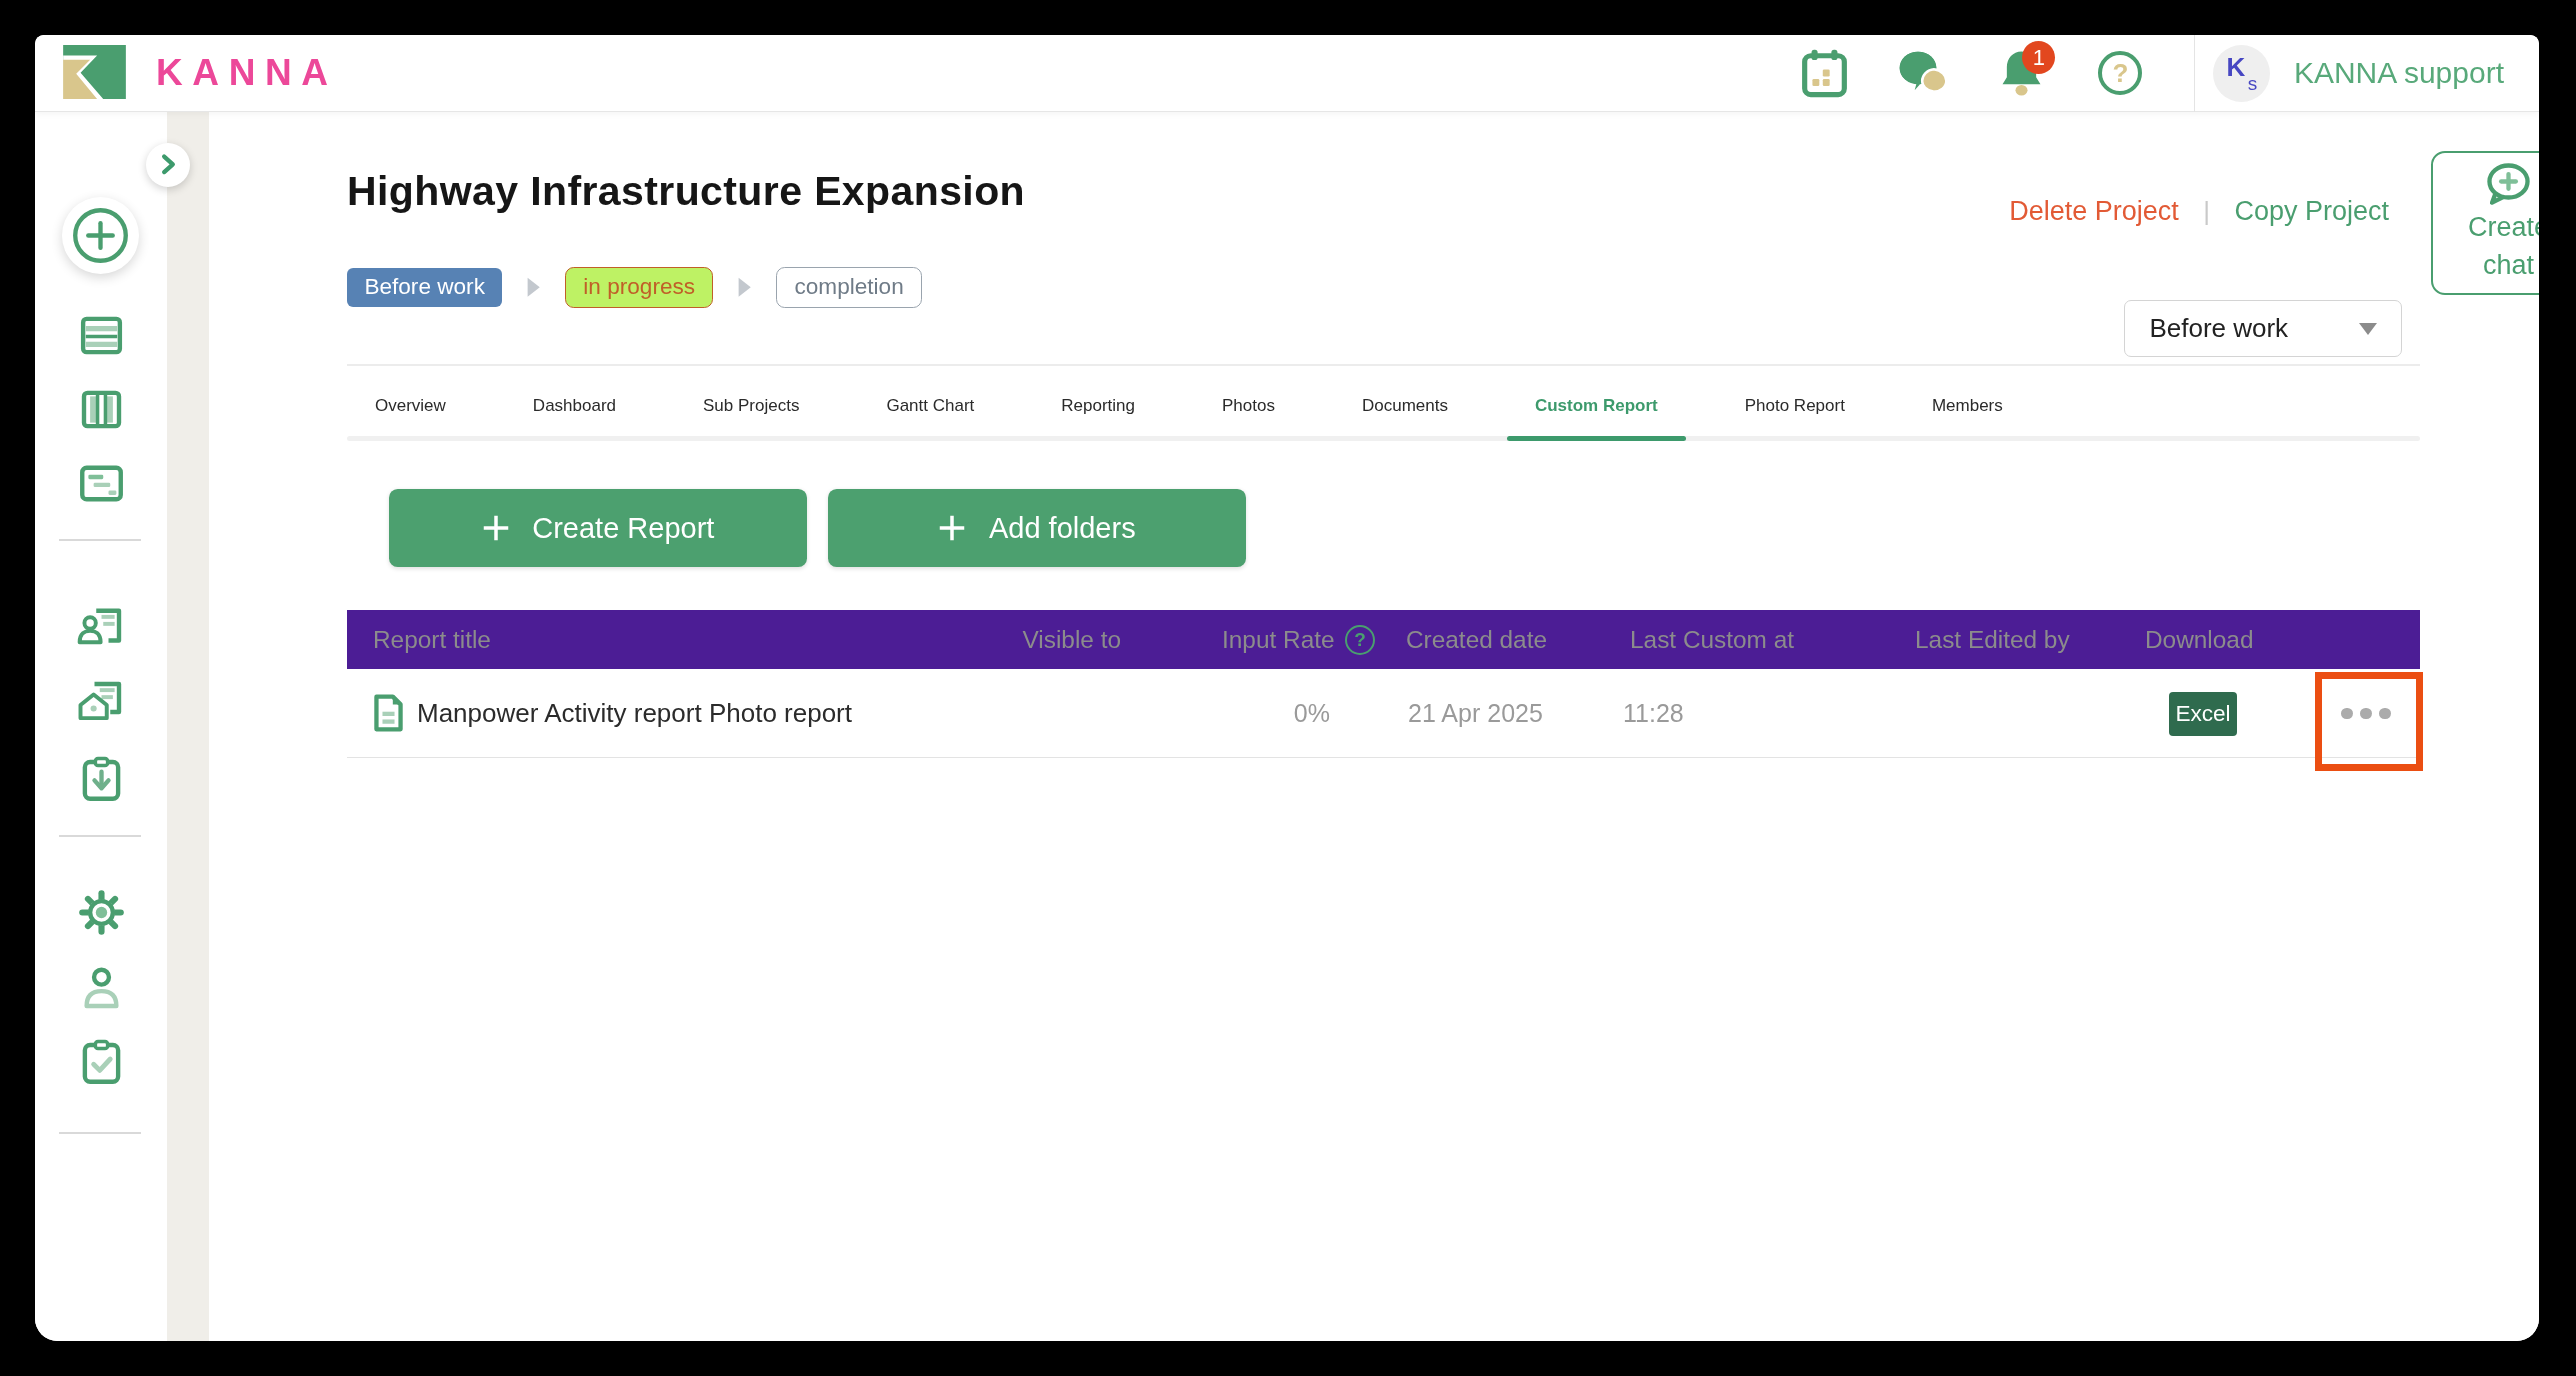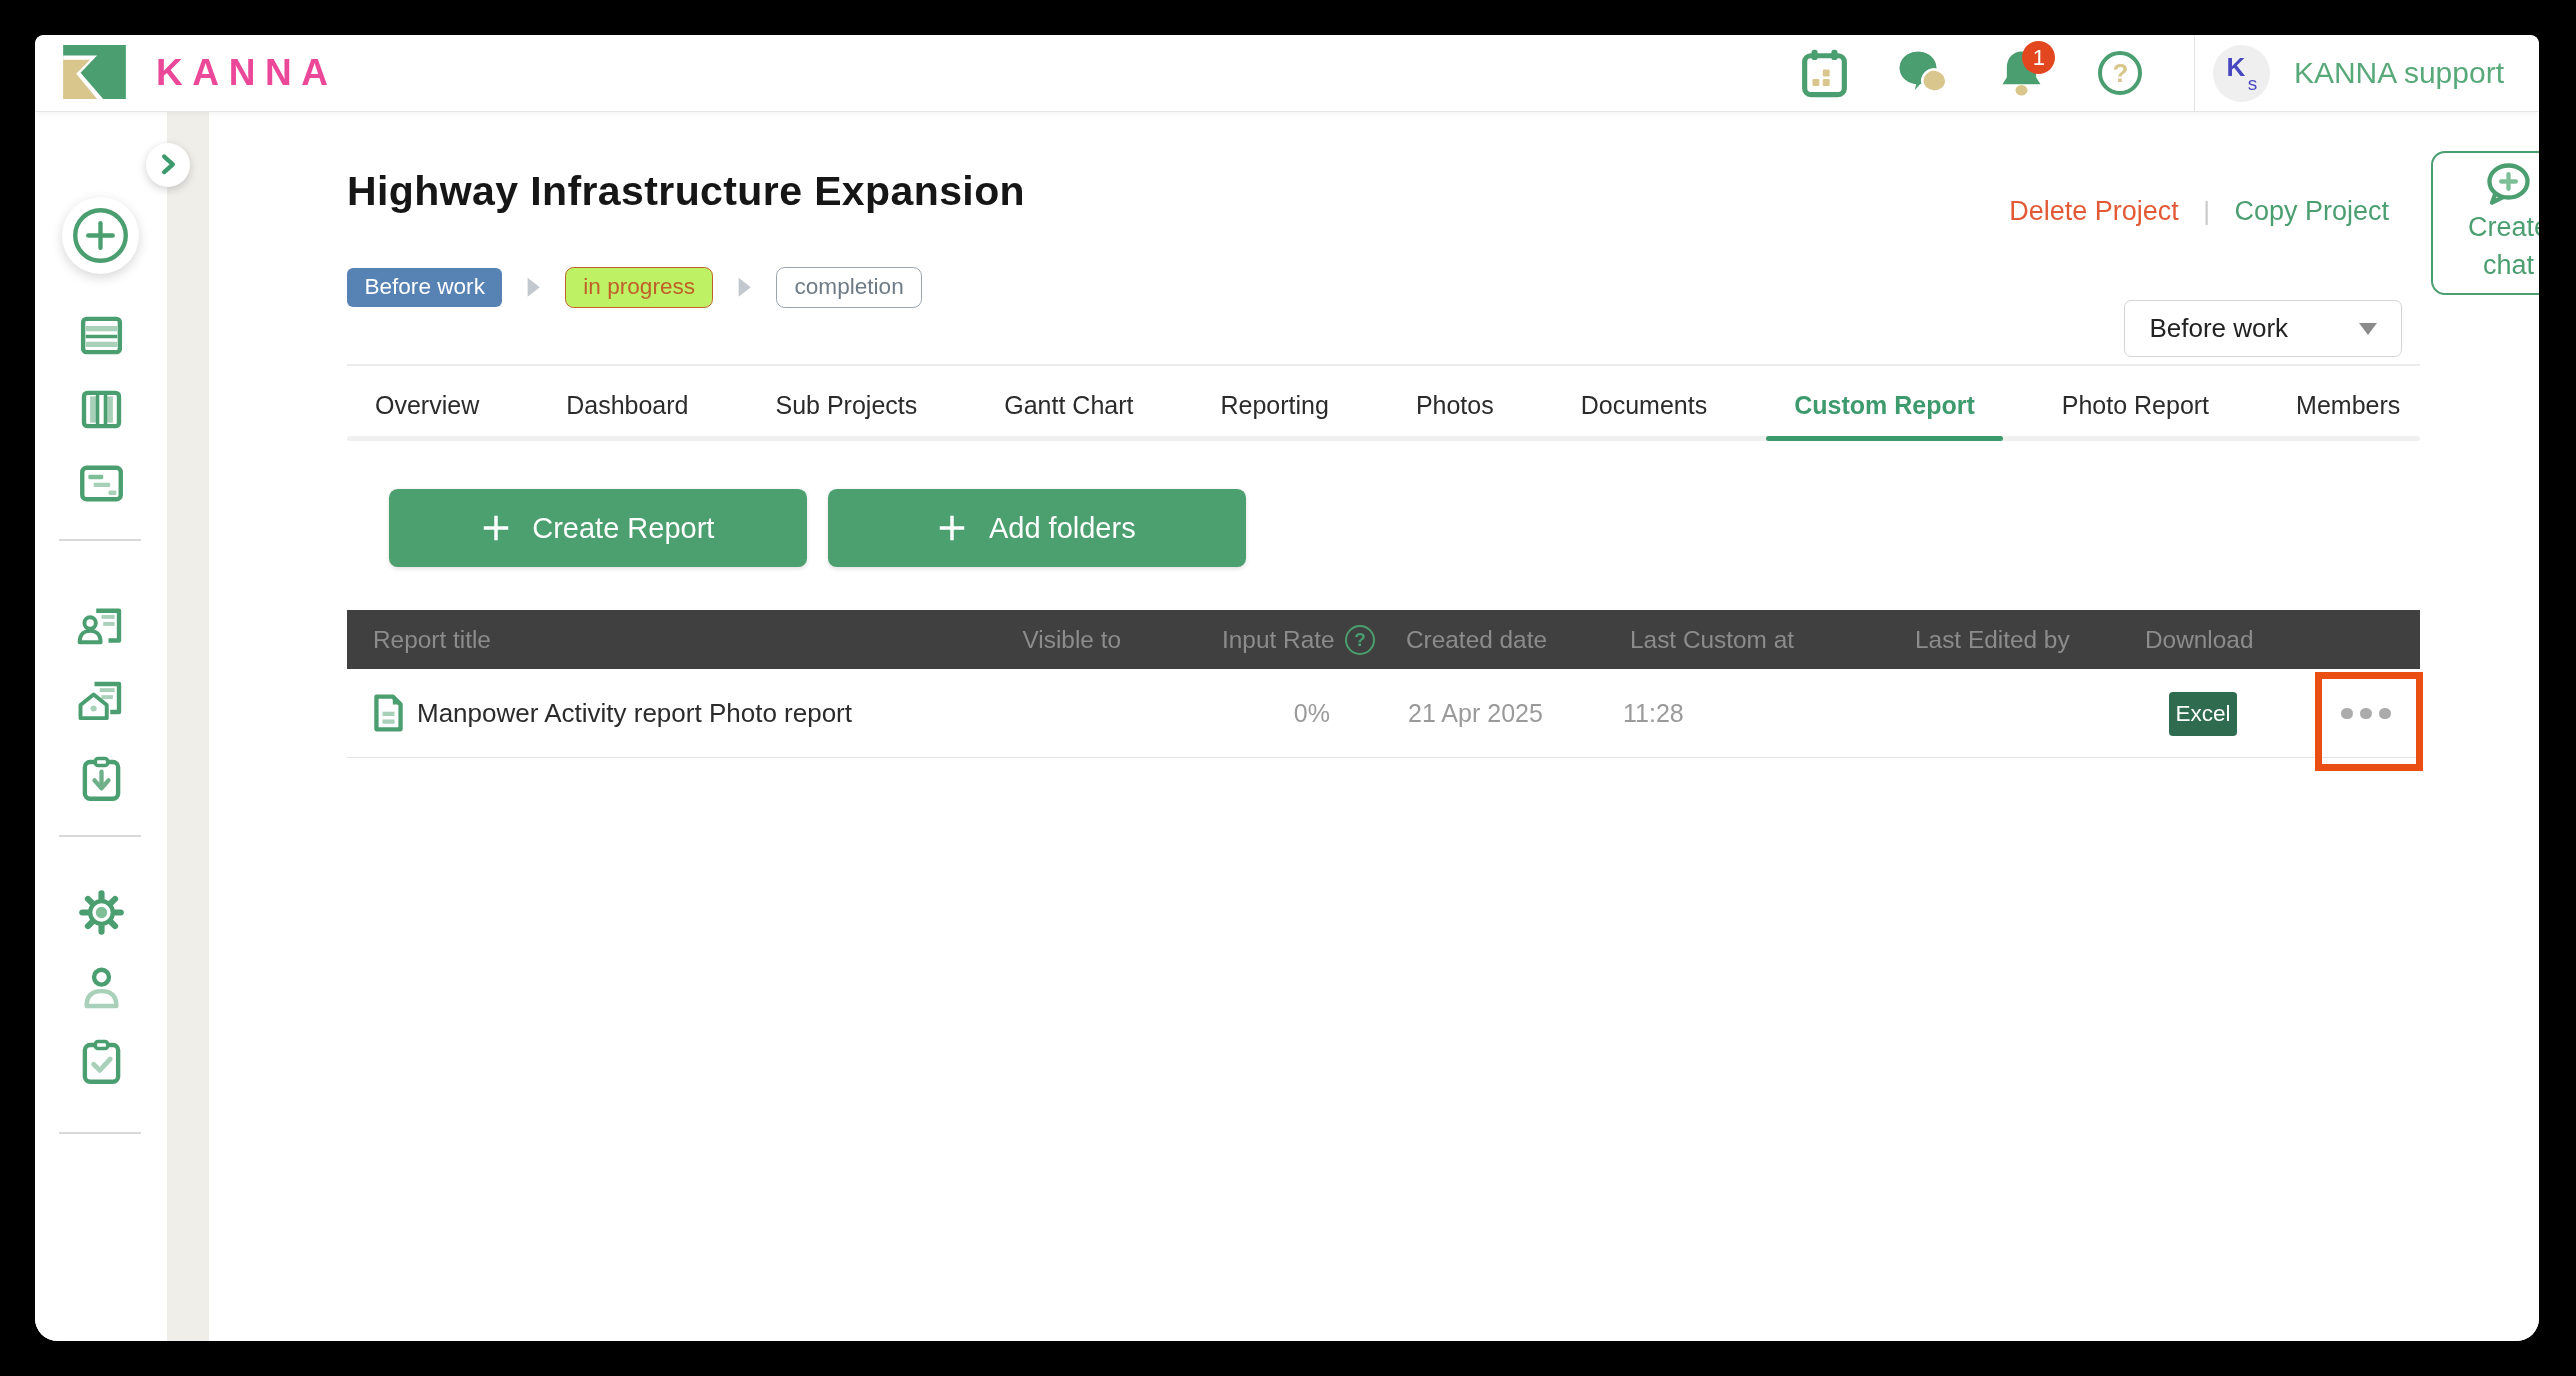--- a/index.html
+++ b/index.html
@@ -60,32 +60,32 @@
 
   .create-chat-btn { position:absolute; left:2222px; top:39px; width:155px; height:144px; border:2.6px solid #4a9e6f;
                      border-radius:14px; background:#fff; color:#4a9e6f; font-size:27px; display:flex; flex-direction:column;
                      align-items:center; justify-content:center; gap:1.7px; line-height:1.35; }
 
   .head-divider { position:absolute; left:138px; top:252px; width:2073px; height:1.7px; background:#ececec; }
 
   
   .tabs { position:absolute; left:138px; top:265px; width:2073px; height:64px; display:flex; gap:31px; }
   .tabs::after { content:""; position:absolute; left:0; bottom:0; width:100%; height:5.2px; background:#f0f0f0; border-radius:2.6px; }
-  .tab { position:relative; padding:0 28px; line-height:57px; font-size:25px; color:#2b2b2b; white-space:nowrap; cursor:pointer; }
+  .tab { position:relative; padding:0 28px; line-height:57px; font-size:17px; color:#2b2b2b; white-space:nowrap; cursor:pointer; }
   .tab.active { color:#3d9a6c; font-weight:700; }
   .tab.active::after { content:""; position:absolute; left:0; bottom:0; width:100%; height:5.2px; background:#3d9a6c; border-radius:2.6px; z-index:2; }
 
   
   .toolbar { position:absolute; left:138px; top:377px; display:flex; gap:21px;margin-left:42px; }
   .btn-green { width:418px; height:78px; background:#4ca06f; border-radius:8.7px; color:#fff; font-size:29px;
                display:flex; align-items:center; justify-content:center; gap:22.6px; box-shadow:0 1.7px 4.4px rgba(0,0,0,.12); cursor:pointer; }
 
   
   .report-table { position:absolute; left:138px; top:498px; width:2073px; }
-  .thead { position:relative; height:59px; background:#404040; font-size:24.4px; color:#8c8c8c; }
+  .thead { position:relative; height:59px; background:#4c1d95; font-size:24.4px; color:#8c8c8c; }
   .thead .cell { position:absolute; line-height:59px; white-space:nowrap; }
   .trow { position:relative; height:89px; border-bottom:1.7px solid #e3e3e3; font-size:25px; color:#9a9a9a; }
   .trow .cell { position:absolute; line-height:89px; white-space:nowrap; }
   .c-title-h { left:26px; }
   .c-visible { left:600px; width:174px; text-align:right; }
   .c-rate-h { left:875px; display:flex; align-items:center; height:59px; gap:10.4px; }
   .c-created-h { left:1059px; } .c-updated-h { left:1283px; } .c-edited-h { left:1568px; } .c-download-h { left:1798px; }
   .rate-help { width:30px; height:30px; border:2.6px solid #4a9e6f; border-radius:50%; color:#4a9e6f; font-size:19px;
                font-weight:700; display:flex; align-items:center; justify-content:center; }
   .c-doc-icon { left:26px; top:23.5px; }

